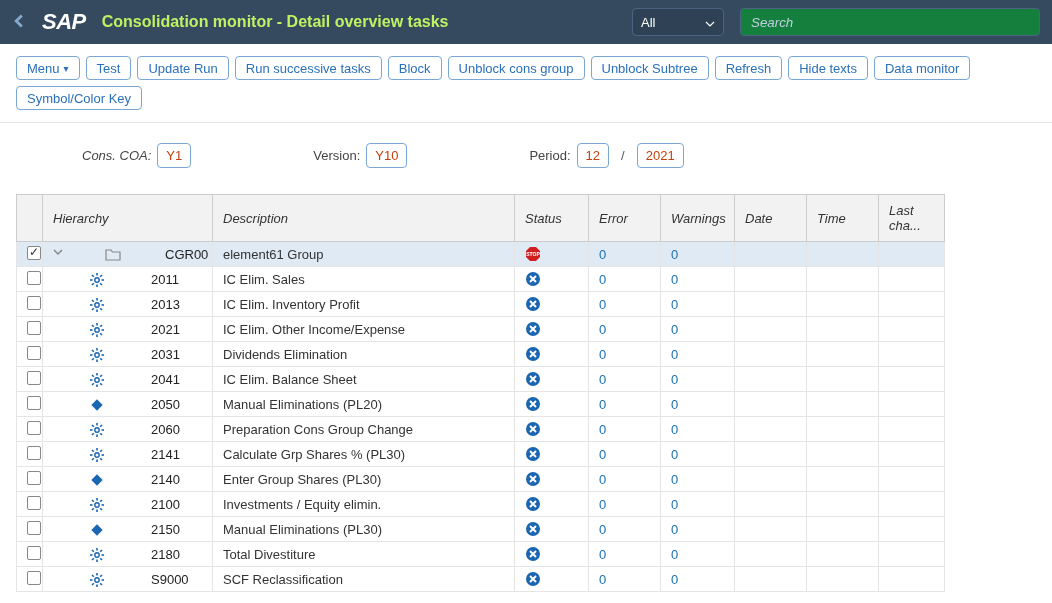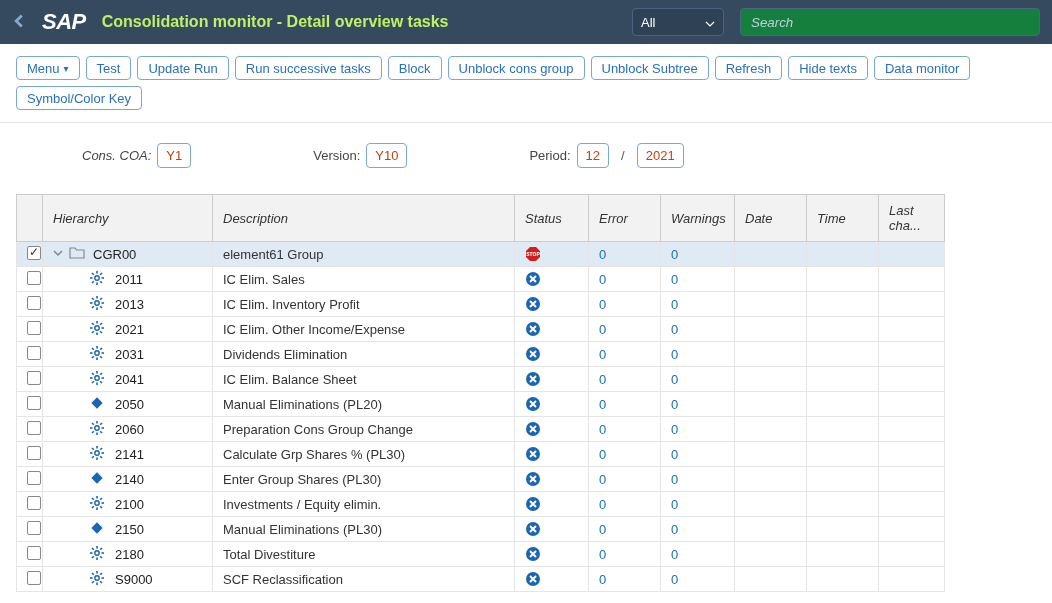--- a/index.html
+++ b/index.html
@@ -129,21 +129,21 @@
     position: relative;
   }
   .chkbox.checked::after {
     content: "✓";
     position: absolute;
     left: 1px; top: -2px;
     font-size: 12px;
     color: #333;
   }
 
-  .hier-cell { display: flex; align-items: center; height: 14px; }
+  .hier-cell { display: flex; align-items: flex-start; height: 14px; gap: 36px; }
   .hier-cell .tree-toggle { color: #888; margin-right: 6px; font-size: 11px; cursor: pointer; width: 10px; }
   .hier-cell .folder { color: #888; margin-right: 8px; }
   .hier-cell .gear { color: #1b66b1; margin-right: 10px; margin-left: 36px; }
   .hier-cell .diamond { color: #1b66b1; margin-right: 10px; margin-left: 36px; }
   .hier-cell .code { color: #222; }
 
   .status-cell svg { display: block; }
 
   .link-blue { color: #1a6fb5; cursor: pointer; }
 

